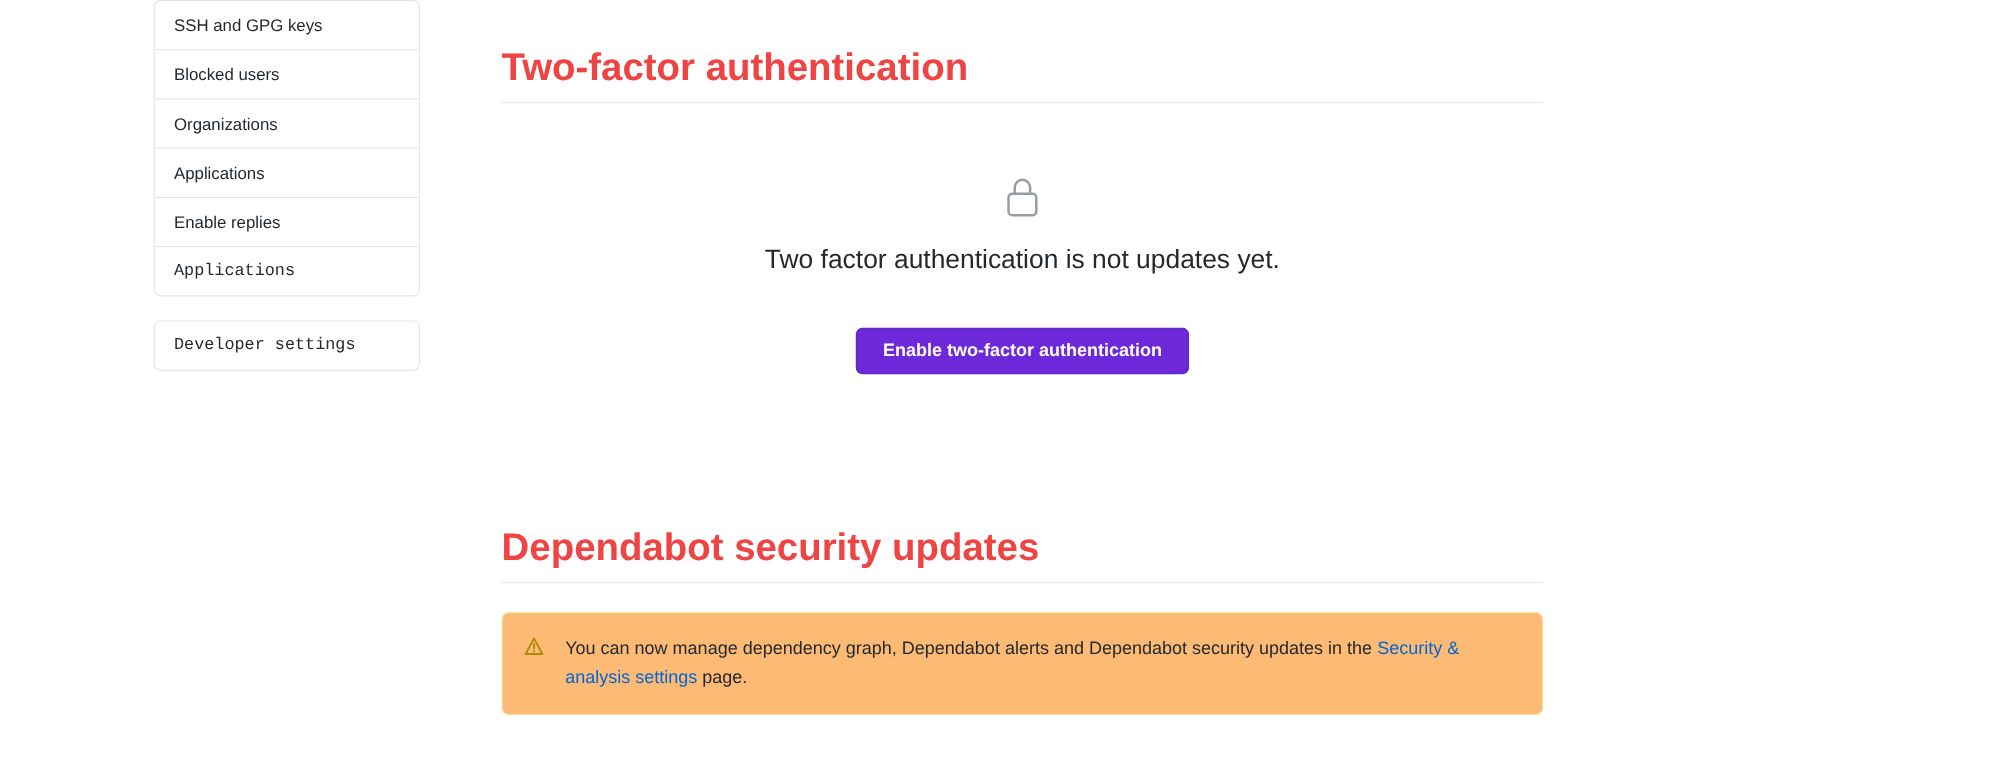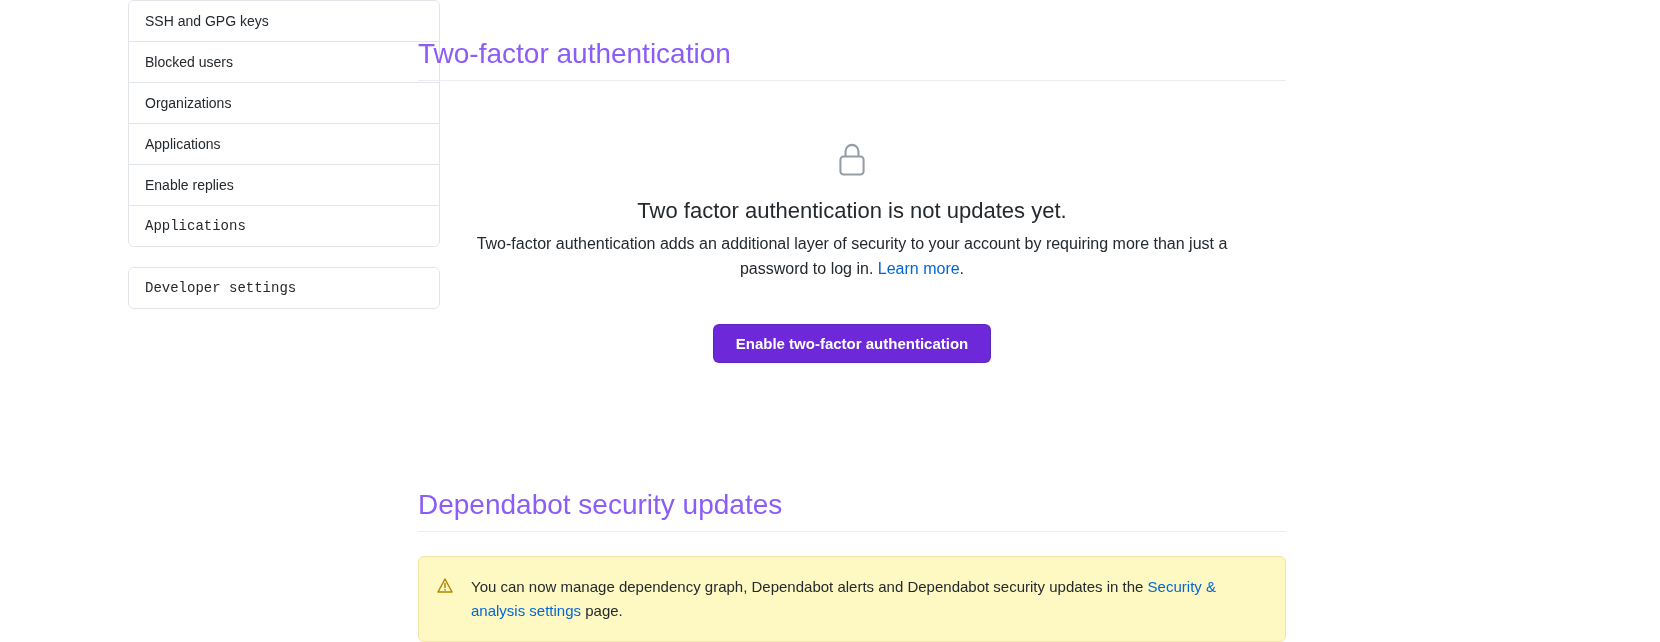--- a/index.html
+++ b/index.html
@@ -9,21 +9,21 @@
       color: #24292e;
       background: #ffffff;
       width: 1660px;
       height: 642px;
       position: relative;
     }
     .sidebar {
       position: absolute;
       left: 128px;
       top: 0;
-      width: 312px;
+      width: 222px;
     }
     .sidebar-group {
       border: 1px solid #e1e4e8;
       border-radius: 6px;
       overflow: hidden;
       margin-bottom: 20px;
     }
     .sidebar-item {
       display: block;
       padding: 12px 16px;
@@ -35,23 +35,23 @@
     }
     .sidebar-item:last-child { border-bottom: none; font-family: Liberation Mono, monospace; }
 
     .main {
       position: absolute;
       left: 418px;
       top: 38px;
       width: 868px;
     }
     .section-heading {
-      font-size: 28px;
-      font-weight: 400;
-      color: #8b5cf6;
+      font-size: 32px;
+      font-weight: 700;
+      color: #ef4444;
       padding-bottom: 10px;
       border-bottom: 1px solid #eaecef;
       margin-bottom: 0;
     }
     .blankslate {
       text-align: center;
       padding: 60px 20px 30px 20px;
     }
     .blankslate-icon {
       display: inline-block;
@@ -86,21 +86,21 @@
       border-radius: 6px;
       cursor: pointer;
     }
 
     .section-two {
       margin-top: 96px;
     }
     .flash-warn {
       margin-top: 24px;
       padding: 18px 18px 18px 52px;
-      background: #fef9c3;
+      background: #fdba74;
       border: 1px solid #f3e3a6;
       border-radius: 6px;
       position: relative;
       font-size: 15px;
       line-height: 1.6;
       color: #24292e;
     }
     .flash-warn .warn-icon {
       position: absolute;
       left: 18px;
@@ -134,23 +134,20 @@
     <h2 class="section-heading">Two-factor authentication</h2>
 
     <div class="blankslate">
       <span class="blankslate-icon">
         <svg width="32" height="36" viewBox="0 0 24 28" fill="none" stroke="#959da5" stroke-width="1.6">
           <rect x="3" y="12" width="18" height="14" rx="2.5" ry="2.5" fill="#ffffff"></rect>
           <path d="M7 12 V8 a5 5 0 0 1 10 0 V12" fill="none"></path>
         </svg>
       </span>
       <div class="blankslate-title">Two factor authentication is not updates yet.</div>
-      <p class="blankslate-desc">
-        <span>Two-factor authentication adds an additional layer of security to your account by requiring more than just a password to log in. </span><a href="#">Learn more</a><span>.</span>
-      </p>
       <button class="btn-primary">Enable two-factor authentication</button>
     </div>
   </section>
 
   <section class="section-two">
     <h2 class="section-heading">Dependabot security updates</h2>
 
     <div class="flash-warn">
       <span class="warn-icon">
         <svg width="16" height="16" viewBox="0 0 16 16" fill="none">

